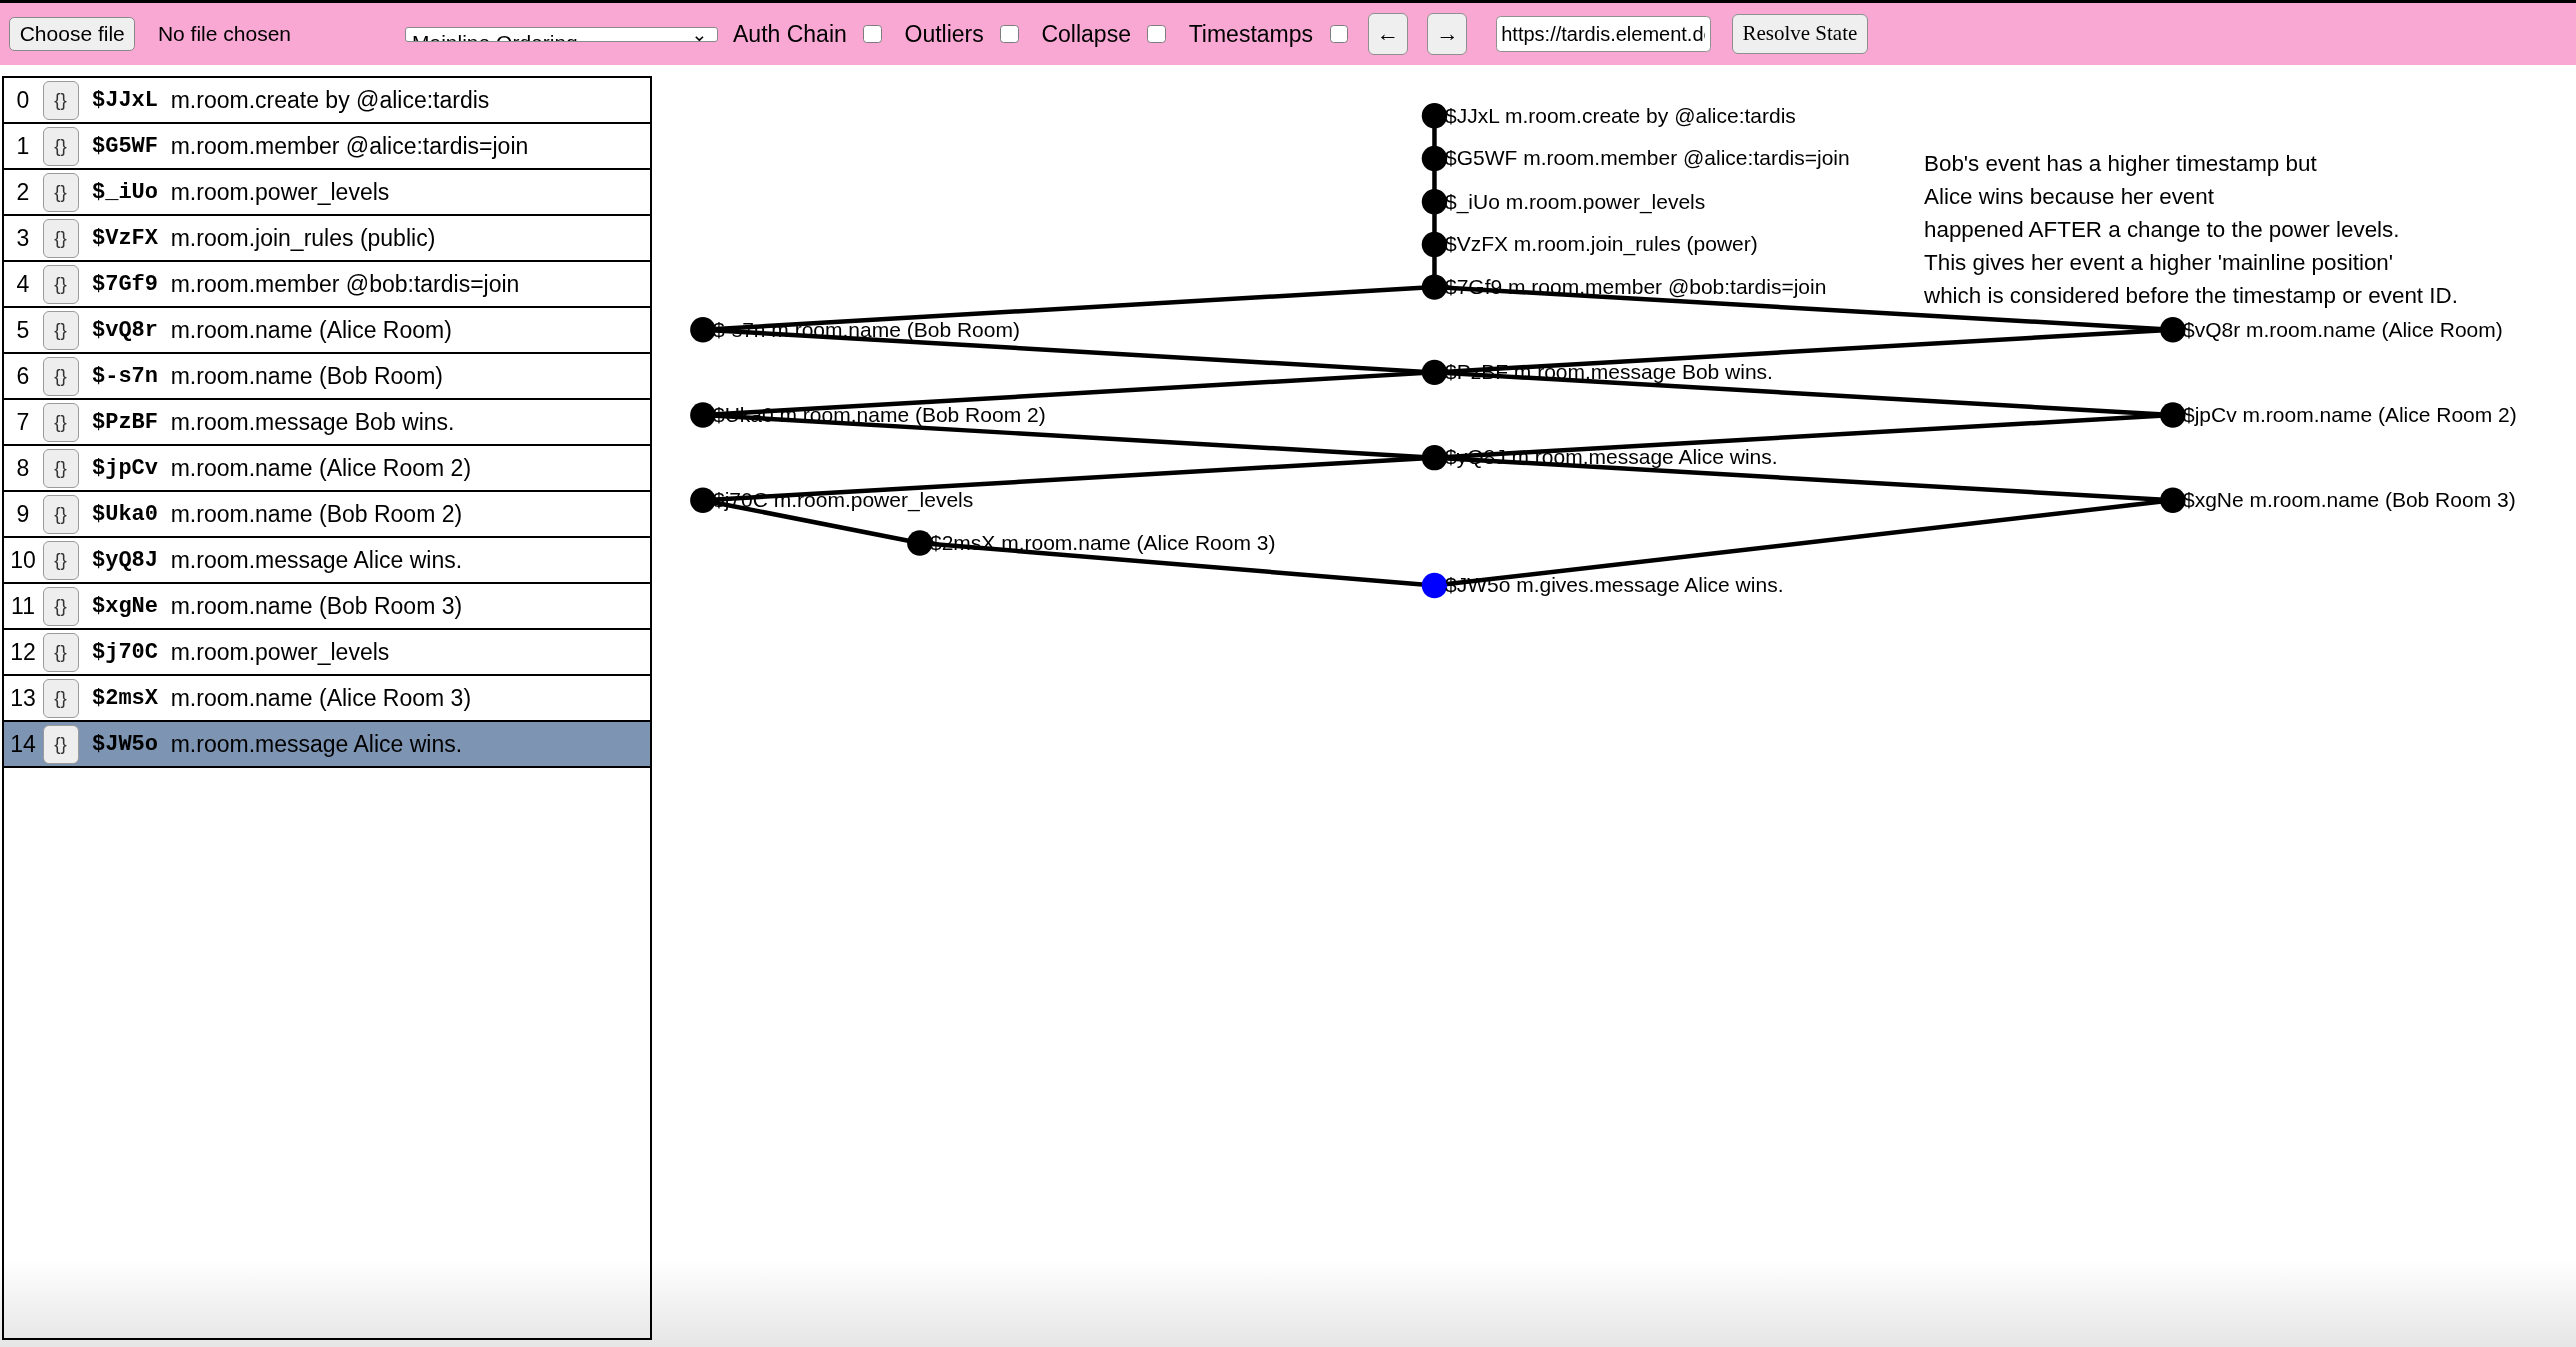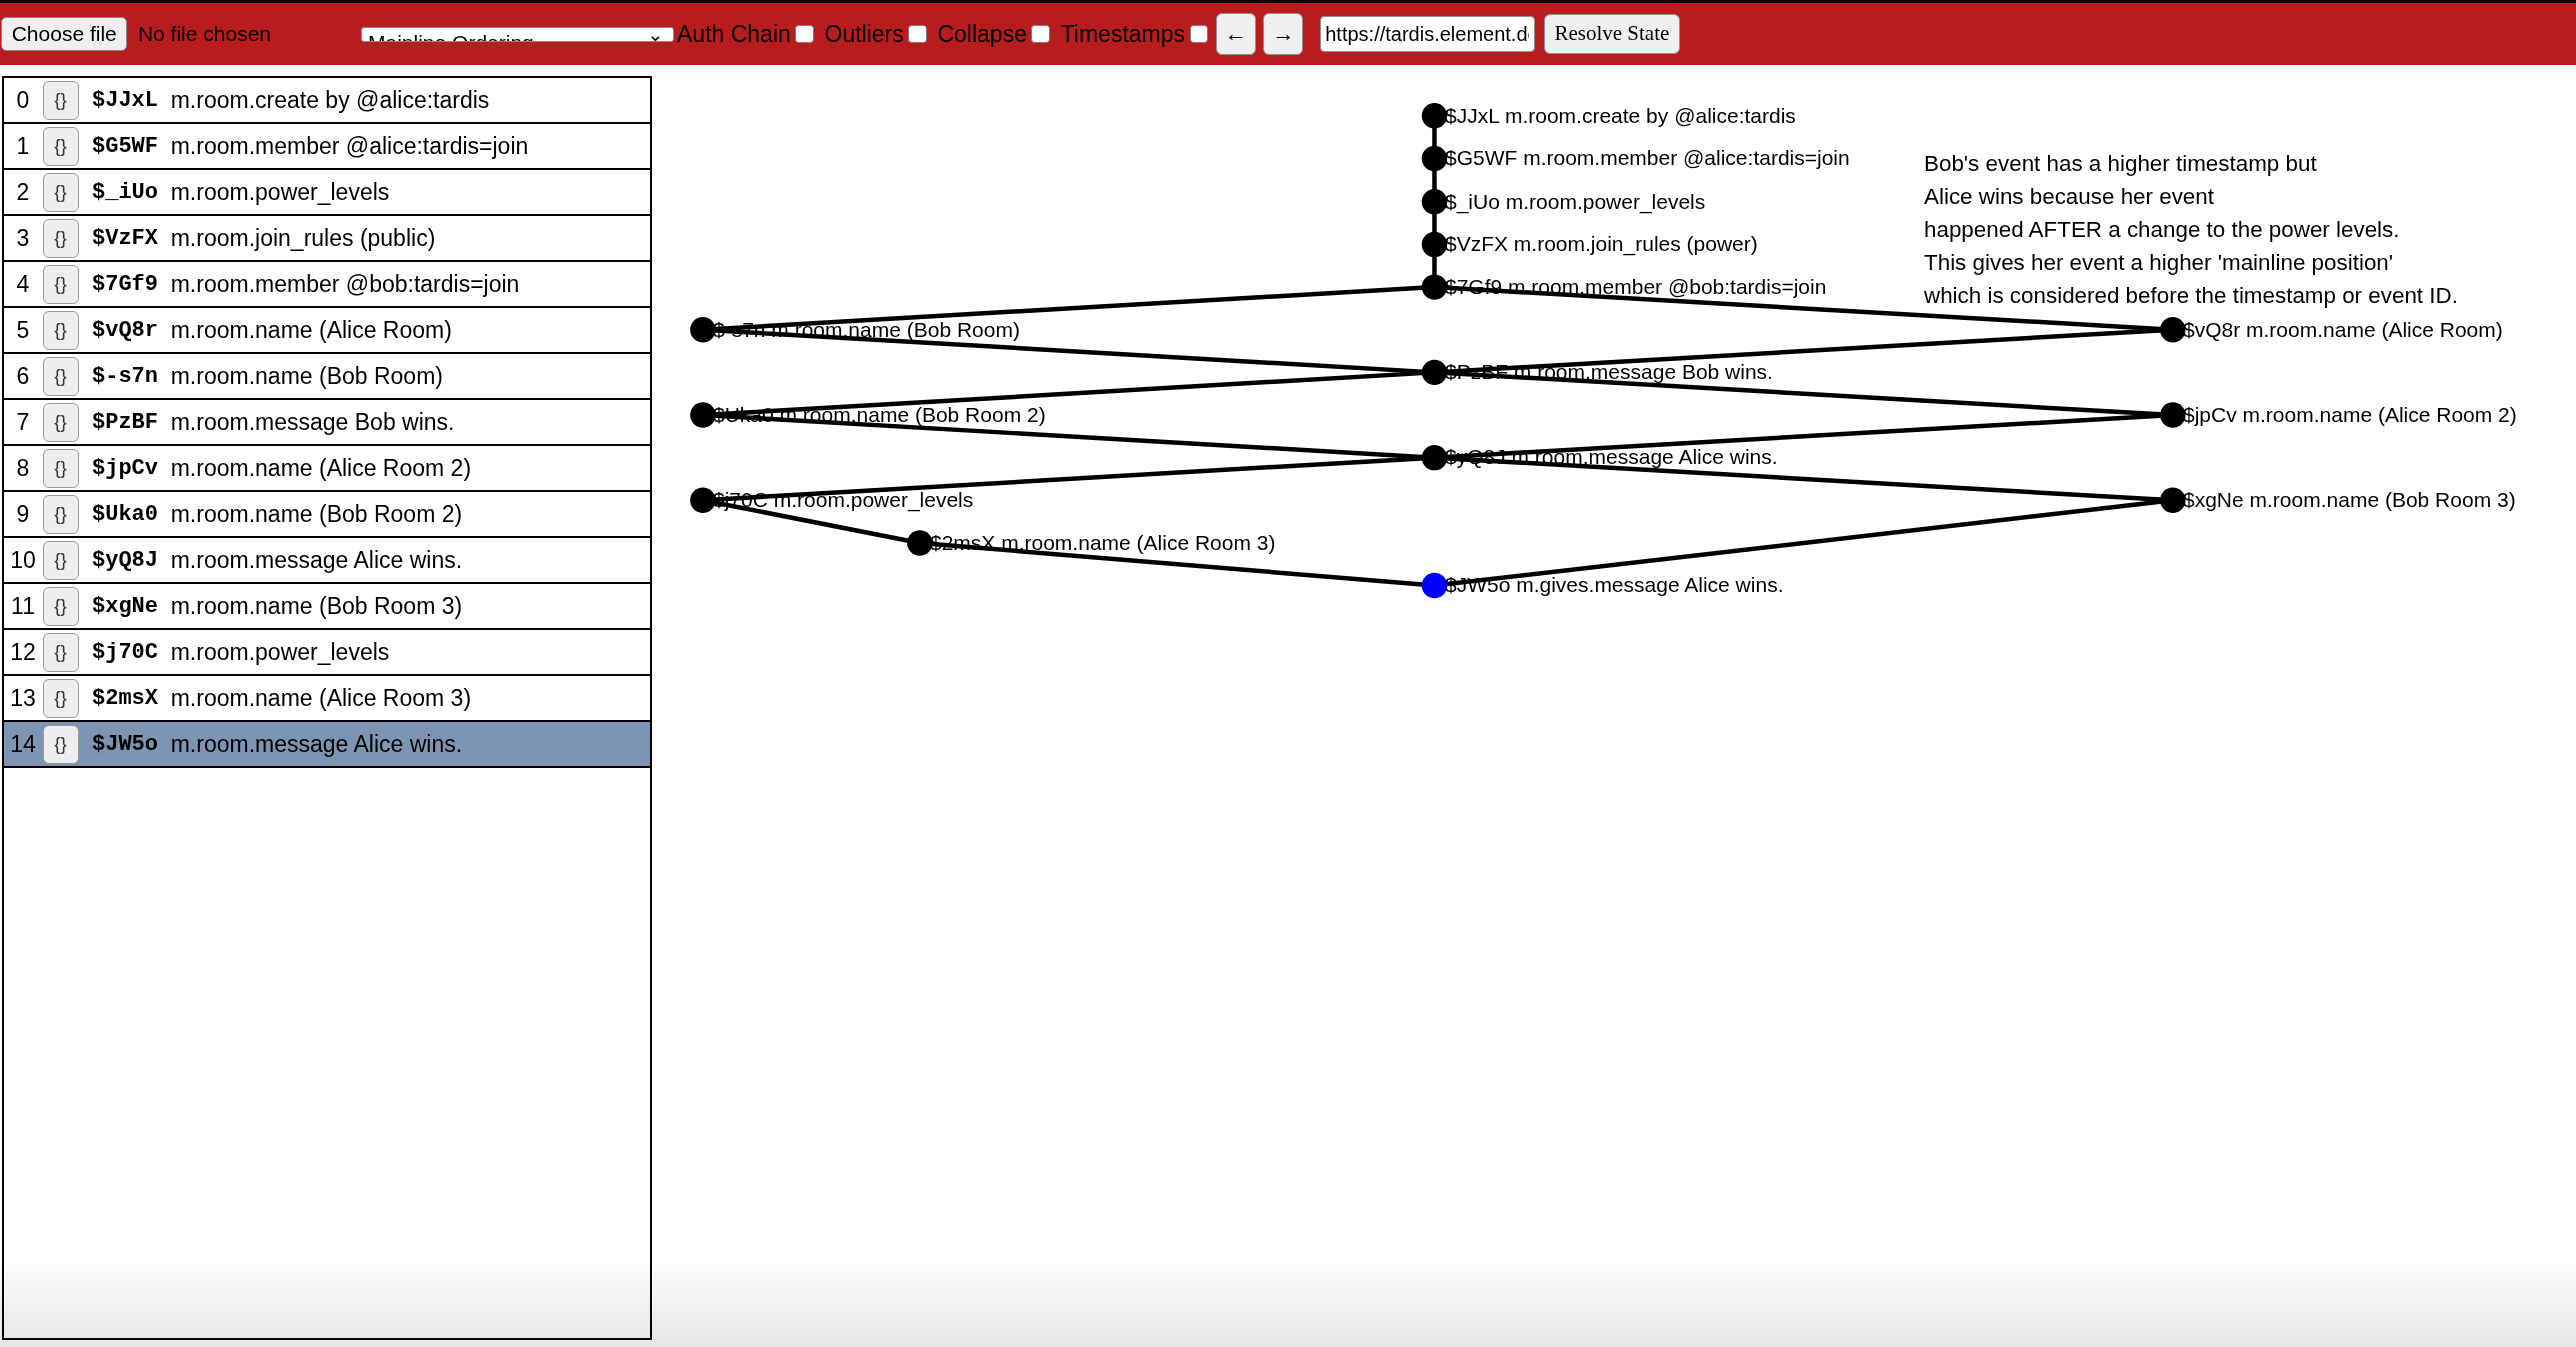--- a/index.html
+++ b/index.html
@@ -14,27 +14,27 @@
     overflow: hidden;
     position: relative;
   }
 
   
   #toolbar {
     position: absolute;
     left: 0; top: 0;
     width: 2576px;
     height: 65px;
-    background: #b91c1c;
+    background: #f9a8d4;
     border-top: 3.7px solid #000000;
     box-sizing: border-box;
     display: flex;
     align-items: center;
-    padding-left: 1px;
-    gap: 0;
+    padding-left: 9px;
+    gap: 12px;
   }
 
   .file-btn {
     font-family: "Liberation Sans", sans-serif;
     font-size: 21px;
     background: #efefef;
     border: 1.5px solid #888888;
     border-radius: 5.2px;
     padding: 4.5px 9.7px 6px 9.7px;
     color: #000;

